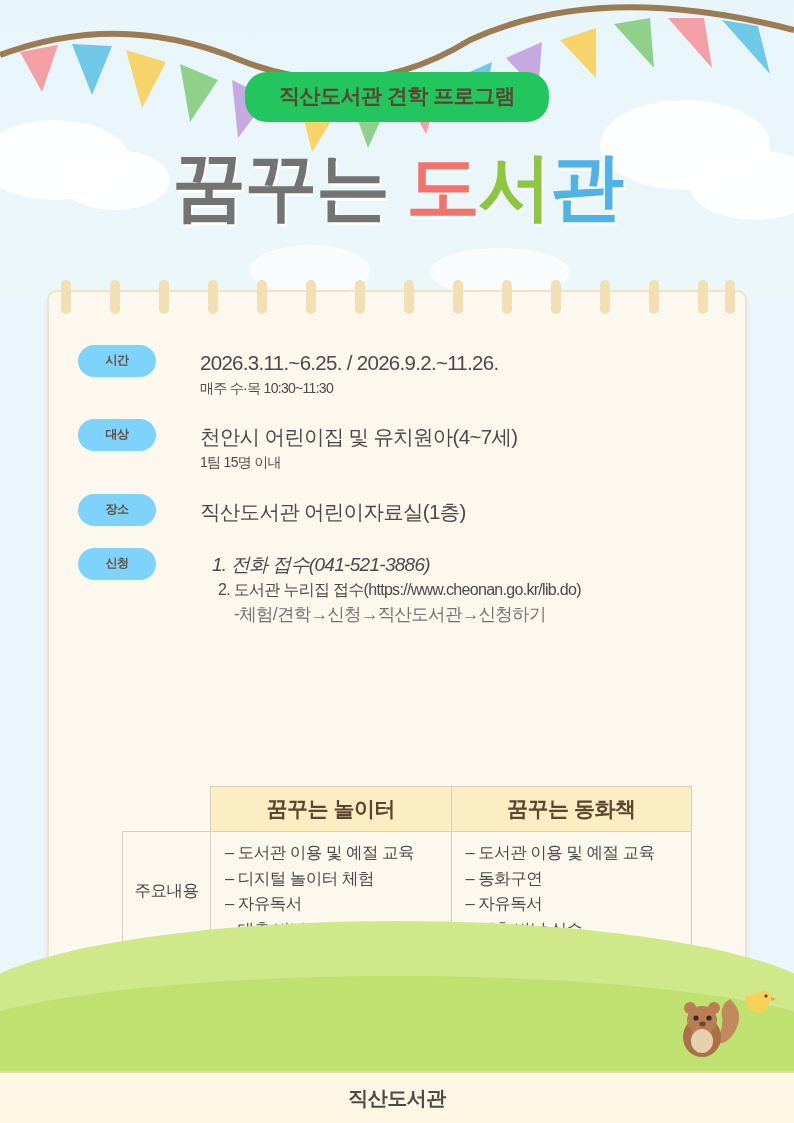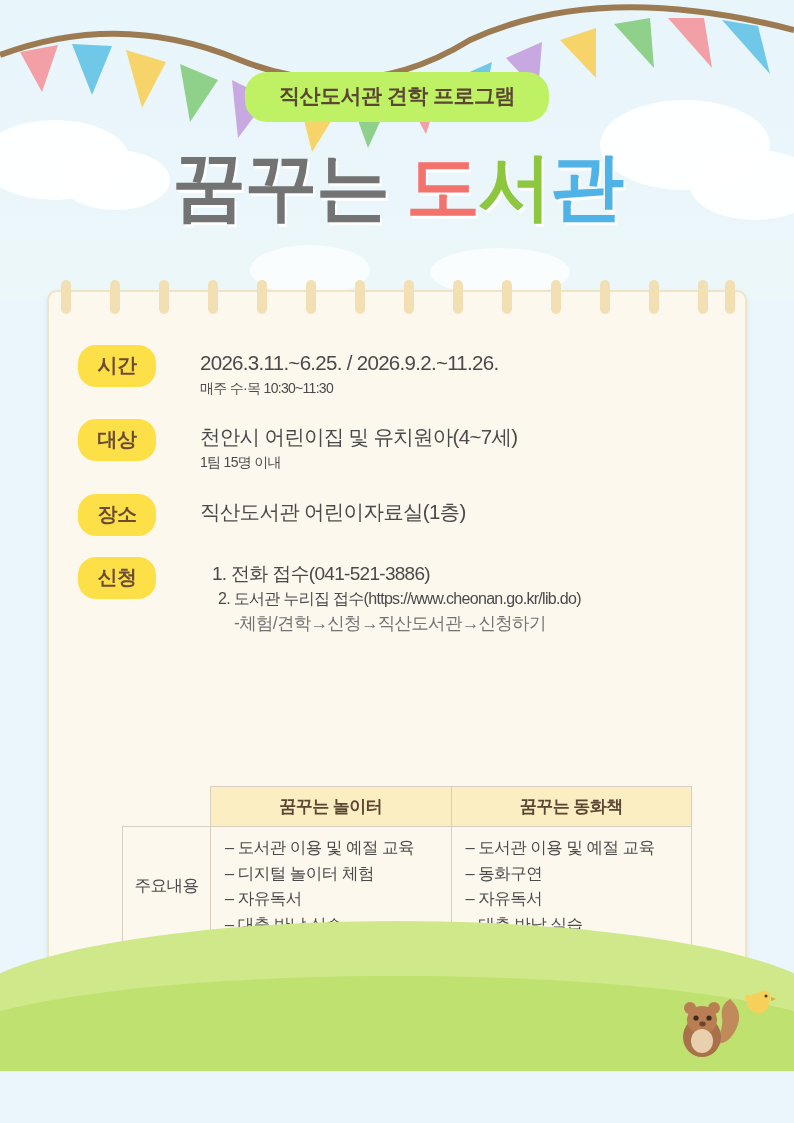--- a/index.html
+++ b/index.html
@@ -28,21 +28,21 @@
     position:absolute; background:#ffffff; border-radius:50%;
     opacity:0.95;
   }
 
   
   .bunting-svg { position:absolute; left:0; top:0; width:794px; height:170px; }
 
   
   .ribbon {
     position:absolute; left:50%; transform:translateX(-50%); top:72px;
-    background:#bef264; border-radius:22px;
+    background:#22c55e; border-radius:22px;
     padding:10px 34px 12px 34px;
     font-size:21px; font-weight:bold; color:#5a4632;
     letter-spacing:-0.5px;
     white-space:nowrap;
   }
 
   
   .maintitle {
     position:absolute; left:0; right:0; top:148px;
     text-align:center;
@@ -69,40 +69,40 @@
     position:absolute; top:0; width:10px; height:34px;
     border-radius:6px; background:#f2dfb4;
   }
 
   
   .rows { position:absolute; left:78px; top:345px; width:640px; }
   .row { display:flex; align-items:flex-start; margin-bottom:21px; }
   .badge {
     flex:0 0 auto;
     min-width:78px; text-align:center;
-    background:#fde047; color:#6b4b35;
+    background:#7dd3fc; color:#6b4b35;
     border-radius:18px; padding:7px 12px 8px 12px;
-    font-size:20px; font-weight:bold; letter-spacing:-0.5px;
+    font-size:12px; font-weight:bold; letter-spacing:-0.5px;
     margin-right:18px;
   }
   .rowbody { padding-top:3px; color:#4a4a4a; font-size:20.5px; line-height:1.46; letter-spacing:-0.7px;margin-left:26px; }
   .rowbody .line2 { font-size:14px; }
-  .rowbody .sub { font-size:19px; padding-left:12px; }
+  .rowbody .sub { font-size:19px; padding-left:12px;font-style:italic; }
   .rowbody .sub2 { font-size:19px; padding-left:18px; }
   .rowbody .small { font-size:16px; }
   .rowbody .arrowline { font-size:17.5px; padding-left:34px; color:#737373; }
 
   
   .tbl {
     position:absolute; left:122px; top:786px; width:570px;
     border-collapse:collapse;
     font-size:16.5px; color:#4a4a4a; letter-spacing:-0.5px;
   }
   .tbl th, .tbl td { border:1px solid #d8cfc0; padding:8px 6px; vertical-align:middle; }
-  .tbl thead th { background:#fbeec2; font-weight:bold; font-size:17px; color:#5a4632; text-align:center; }
+  .tbl thead th { background:#fbeec2; font-weight:bold; font-size:21px; color:#5a4632; text-align:center; }
   .tbl .corner { background:transparent; border-top:none; border-left:none; }
   .tbl .rowhead { text-align:center; width:88px; background:transparent; }
   .tbl td.center { text-align:center; line-height:1.45; }
   .tbl td.list { text-align:left; padding-left:14px; line-height:1.55; }
   .hl { color:#f4726c; font-weight:bold; }
 
   
   .ground {
     position:absolute; left:-40px; right:-40px; bottom:52px; height:150px;
     background:#cfe88a; border-radius:50% 50% 0 0 / 90px 90px 0 0;
@@ -263,14 +263,17 @@
   </svg>
 
   <svg class="bird" viewBox="0 0 34 34">
     <ellipse cx="16" cy="18" rx="11" ry="10" fill="#f7d05a"></ellipse>
     <circle cx="22" cy="12" r="6.5" fill="#f7d05a"></circle>
     <circle cx="24" cy="11" r="1.5" fill="#4a3a20"></circle>
     <polygon points="29,12 34,14 29,16" fill="#f0a13a"></polygon>
     <path d="M6 18 q-5 -6 -1 -9 q5 2 6 7z" fill="#f7d05a"></path>
   </svg>
 
+  <div class="footer">
+    <span>직산도서관</span>
+  </div>
 
 </div>
 
 </body></html>

